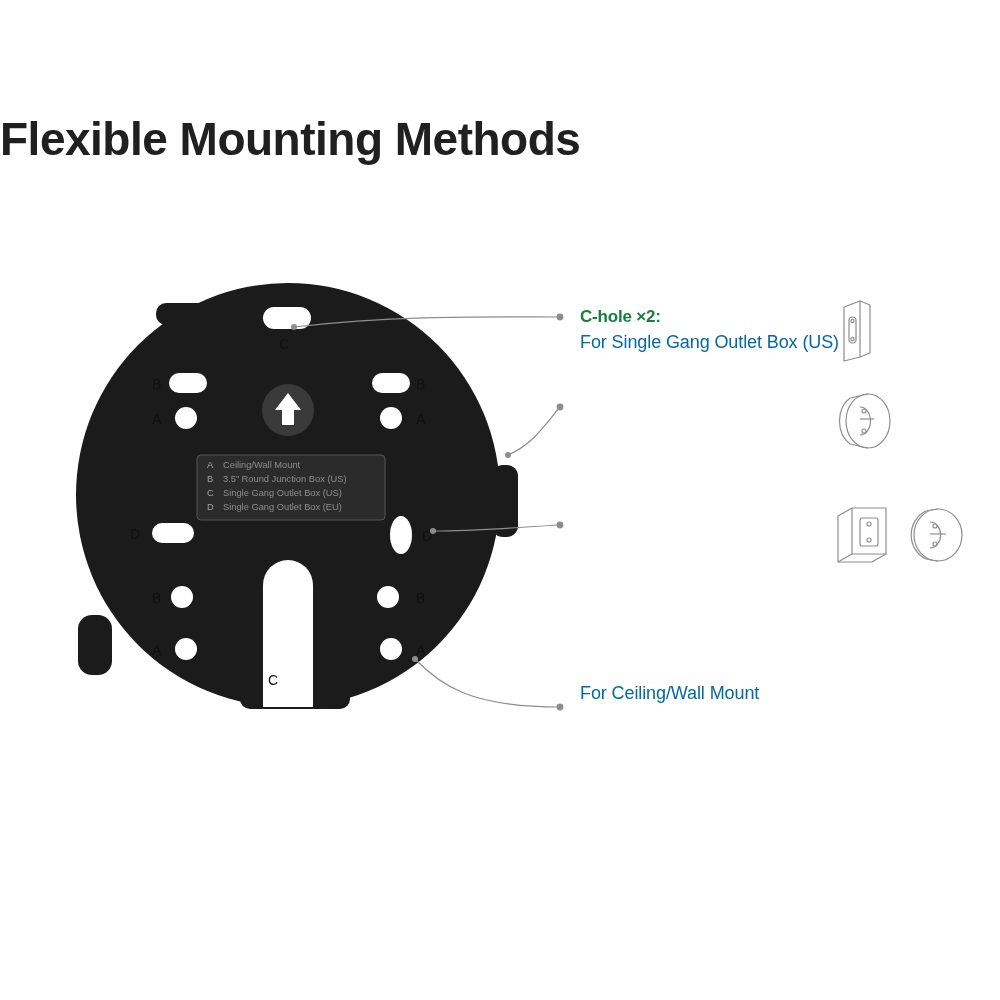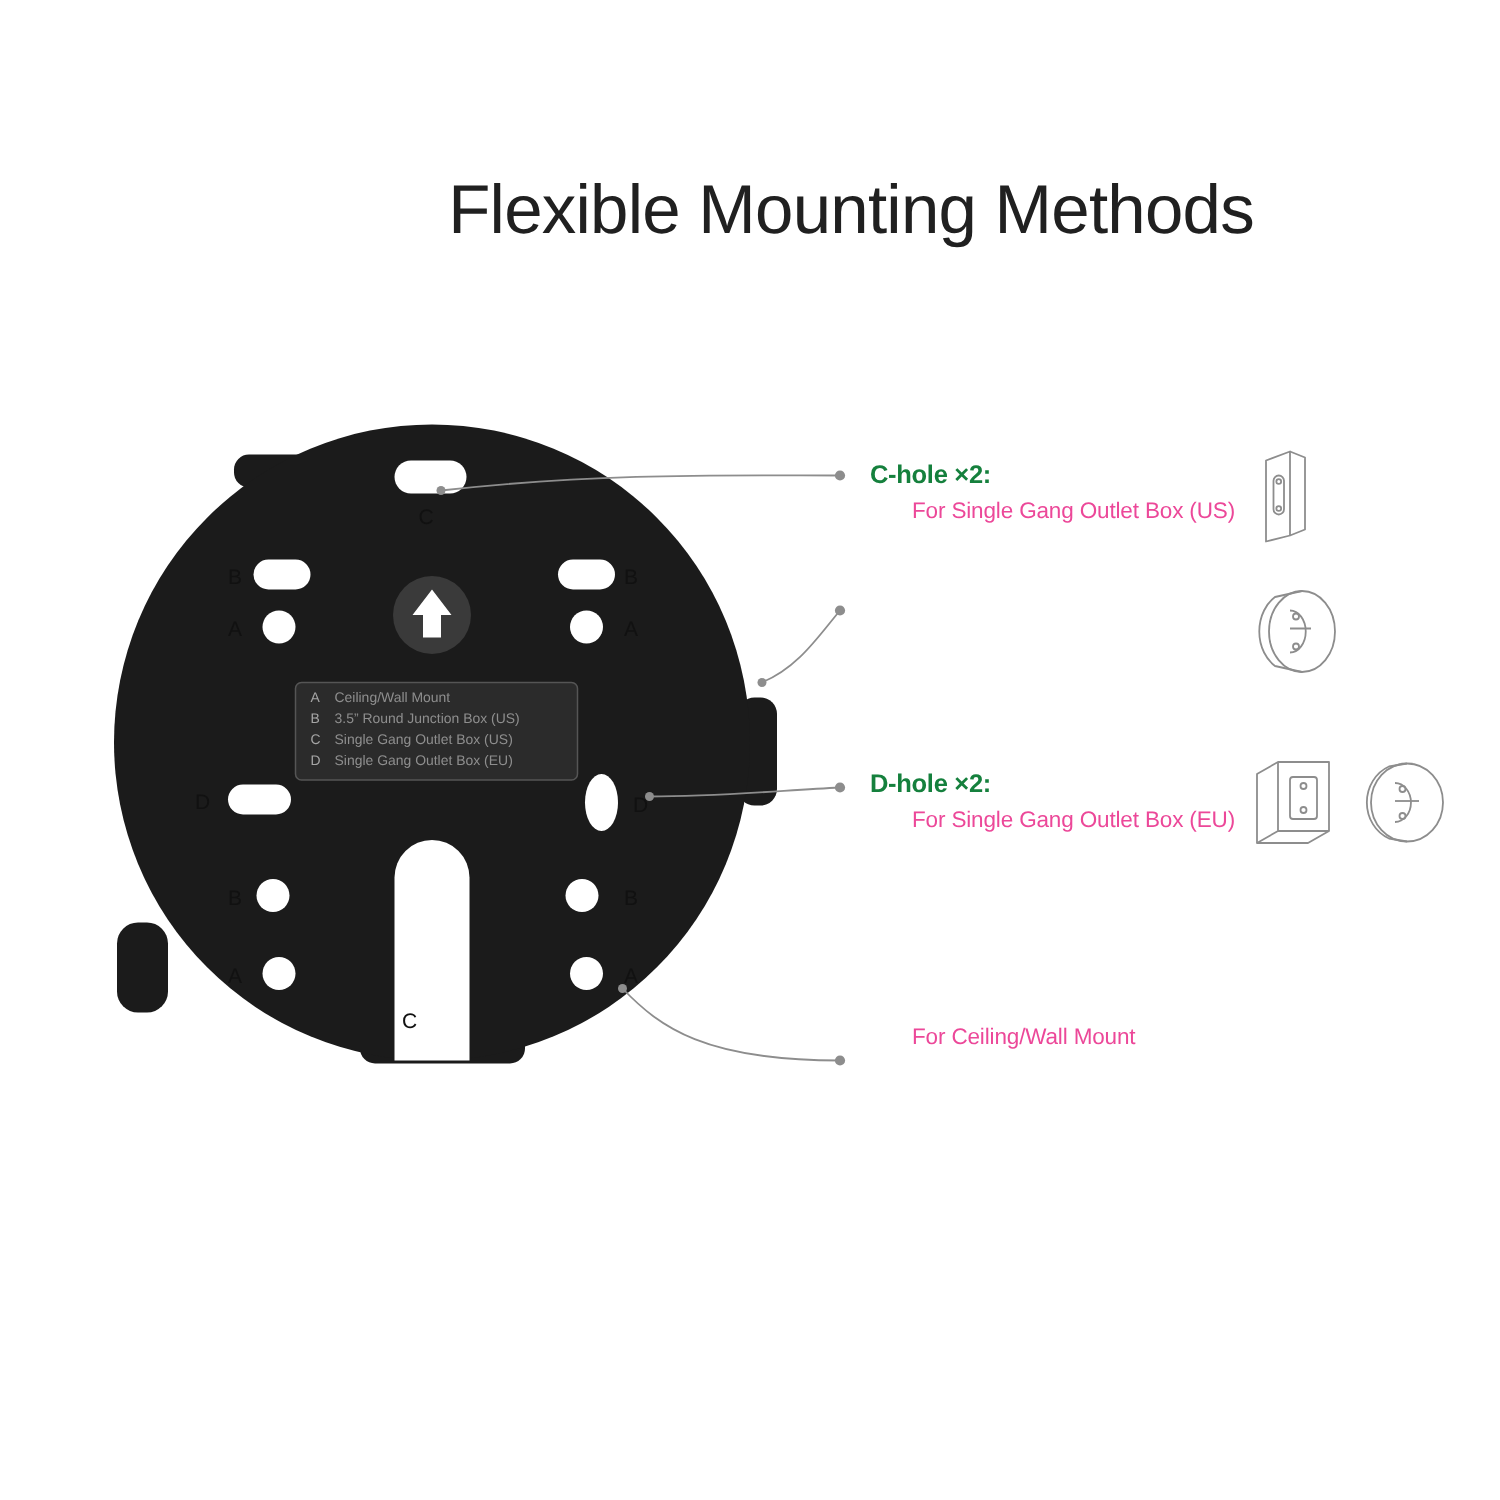--- a/index.html
+++ b/index.html
@@ -13,23 +13,23 @@
     position: relative;
     font-family: "Liberation Sans", sans-serif;
     color: #1a1a1a;
     overflow: hidden;
   }
   #page-title {
     position: absolute;
     top: 112px;
     left: 0;
     width: 836px;
-    text-align: right;
+    text-align: left;
     font-size: 46px;
-    font-weight: normal;
+    font-weight: bold;
     letter-spacing: -0.5px;
     color: #202020;
   }
   .diagram {
     position: absolute;
     top: 255px;
     left: 40px;
     width: 930px;
     height: 520px;
   }
@@ -46,24 +46,23 @@
     width: 270px;
   }
   .callout .c-title {
     font-size: 17px;
     font-weight: bold;
     color: #15803d;
     margin-bottom: 5px;
     letter-spacing: -0.2px;
   }
   .callout .c-sub {
-    font-size: 15px;
-    color: #ec4899;
+    font-size: 18px;
+    color: #0369a1;
     letter-spacing: -0.1px;
-    margin-left: 28px;
   }
   .callout-c { left: 540px; top: 52px; }
   .callout-b { left: 540px; top: 142px; }
   .callout-d { left: 540px; top: 258px; }
   .callout-a { left: 540px; top: 428px; }
 
   .thumb {
     position: absolute;
   }
   .thumb-c { left: 790px; top: 40px; }
@@ -180,24 +179,20 @@
       <circle cx="375" cy="404" r="3"></circle>
     </g>
   </svg>
 
   <div class="callout callout-c">
     <div class="c-title">C-hole ×2:</div>
     <div class="c-sub">For Single Gang Outlet Box (US)</div>
   </div>
 
 
-  <div class="callout callout-d">
-    <div class="c-title">D-hole ×2:</div>
-    <div class="c-sub">For Single Gang Outlet Box (EU)</div>
-  </div>
 
   <div class="callout callout-a">
     <div class="c-sub">For Ceiling/Wall Mount</div>
   </div>
 
   <div class="thumb thumb-c">
     <svg width="70" height="70" viewBox="0 0 70 70" xmlns="http://www.w3.org/2000/svg">
       <g fill="none" stroke="#8d8d8d" stroke-width="1.2" stroke-linejoin="round">
         <path d="M14 12 L30 6 L30 62 L14 66 Z"></path>
         <path d="M30 6 L40 10 L40 58 L30 62"></path>

